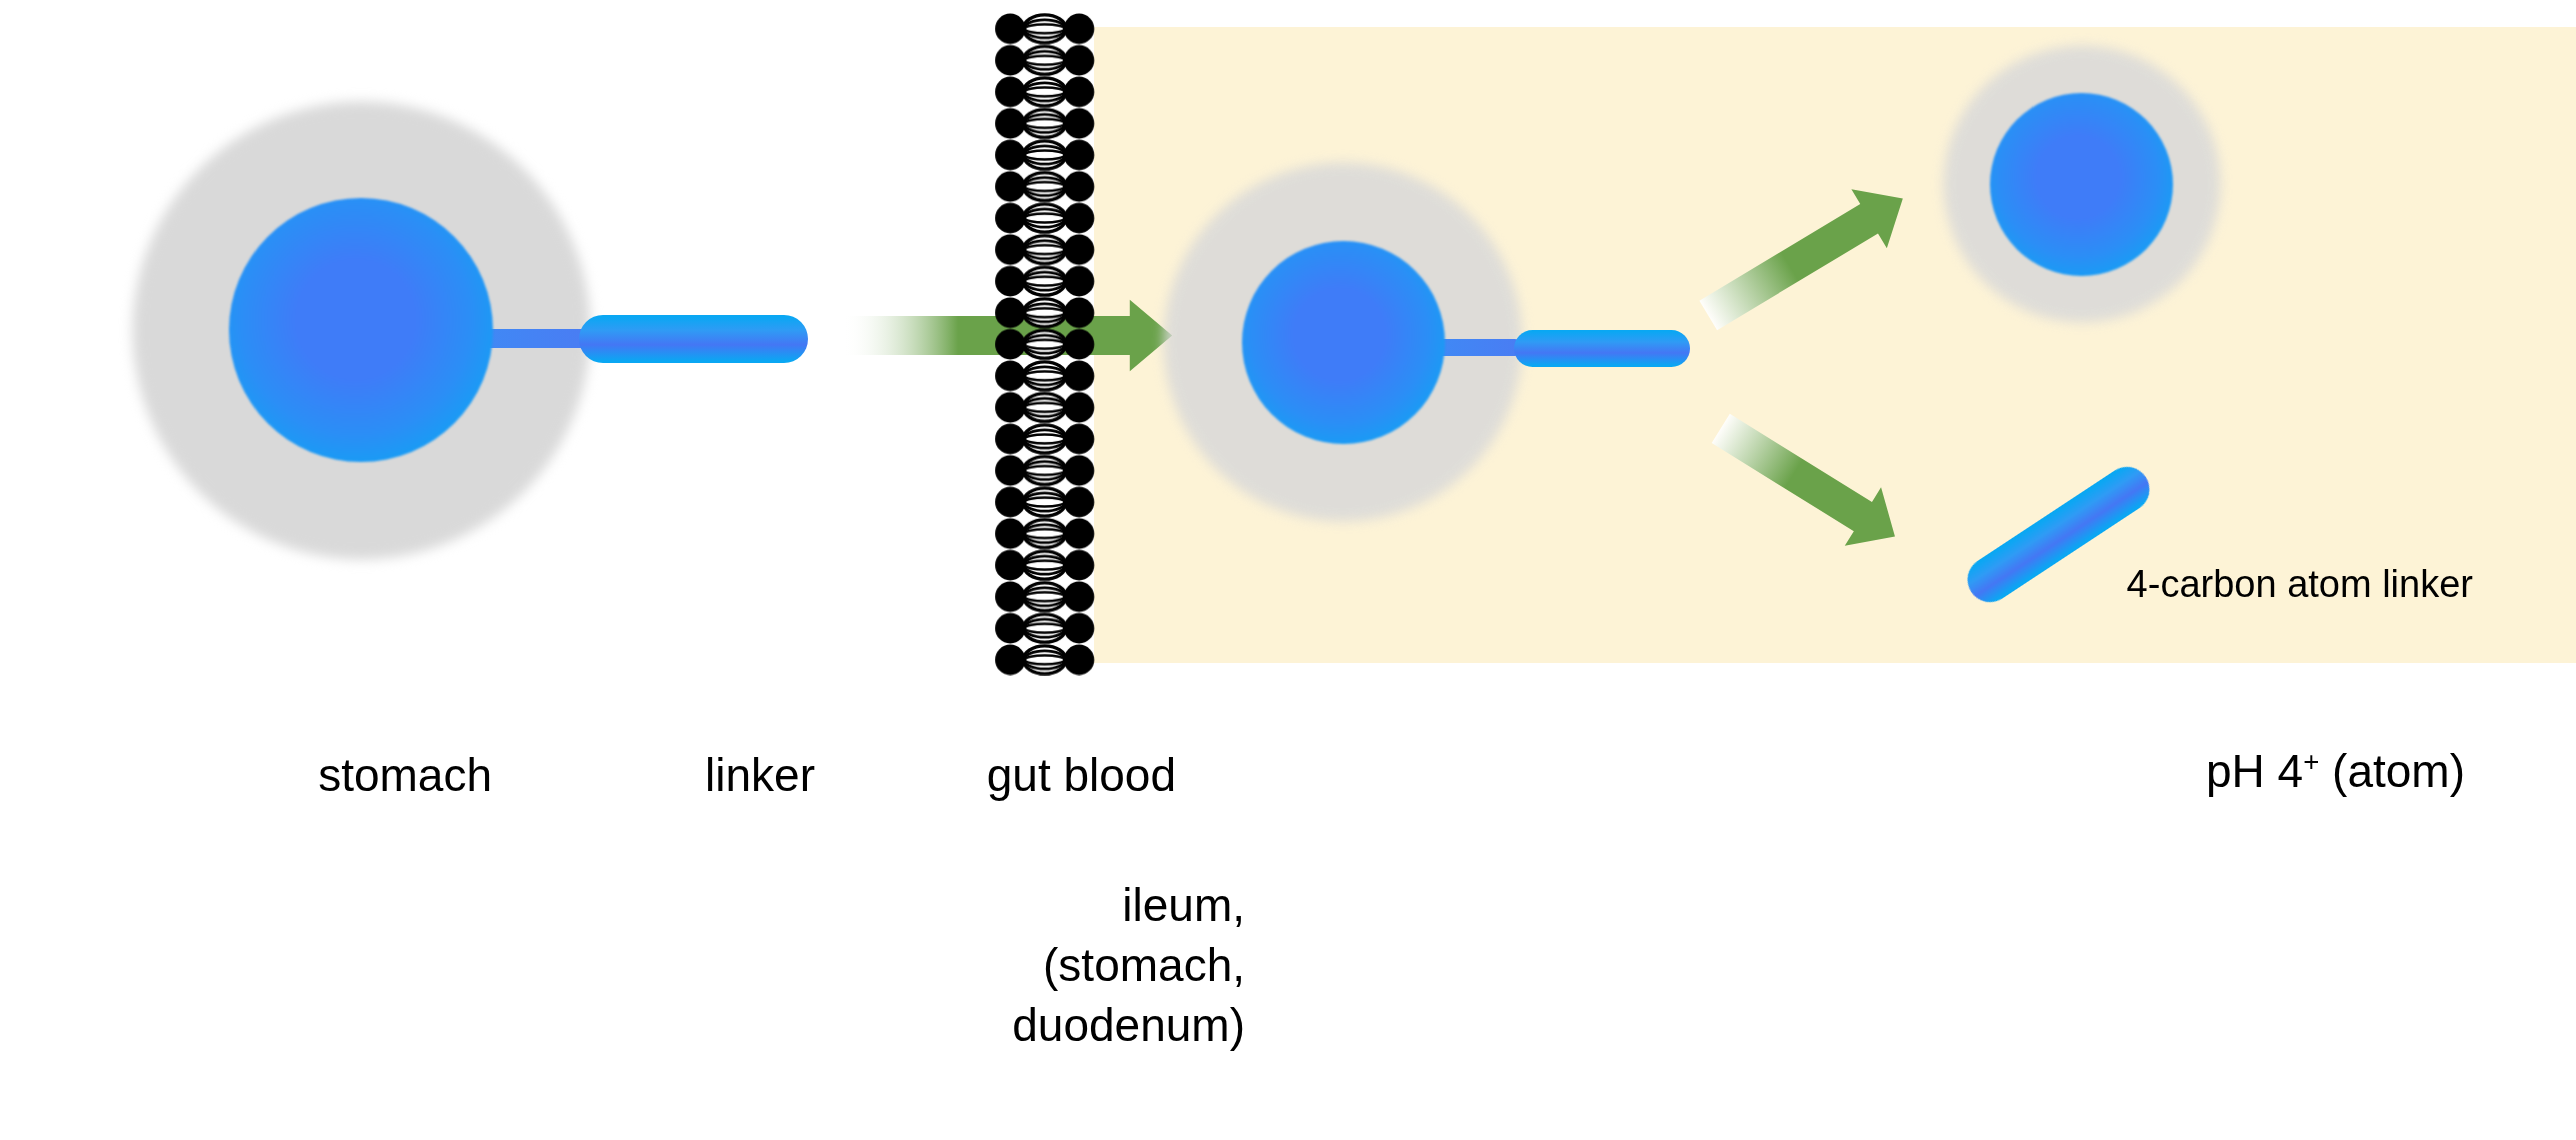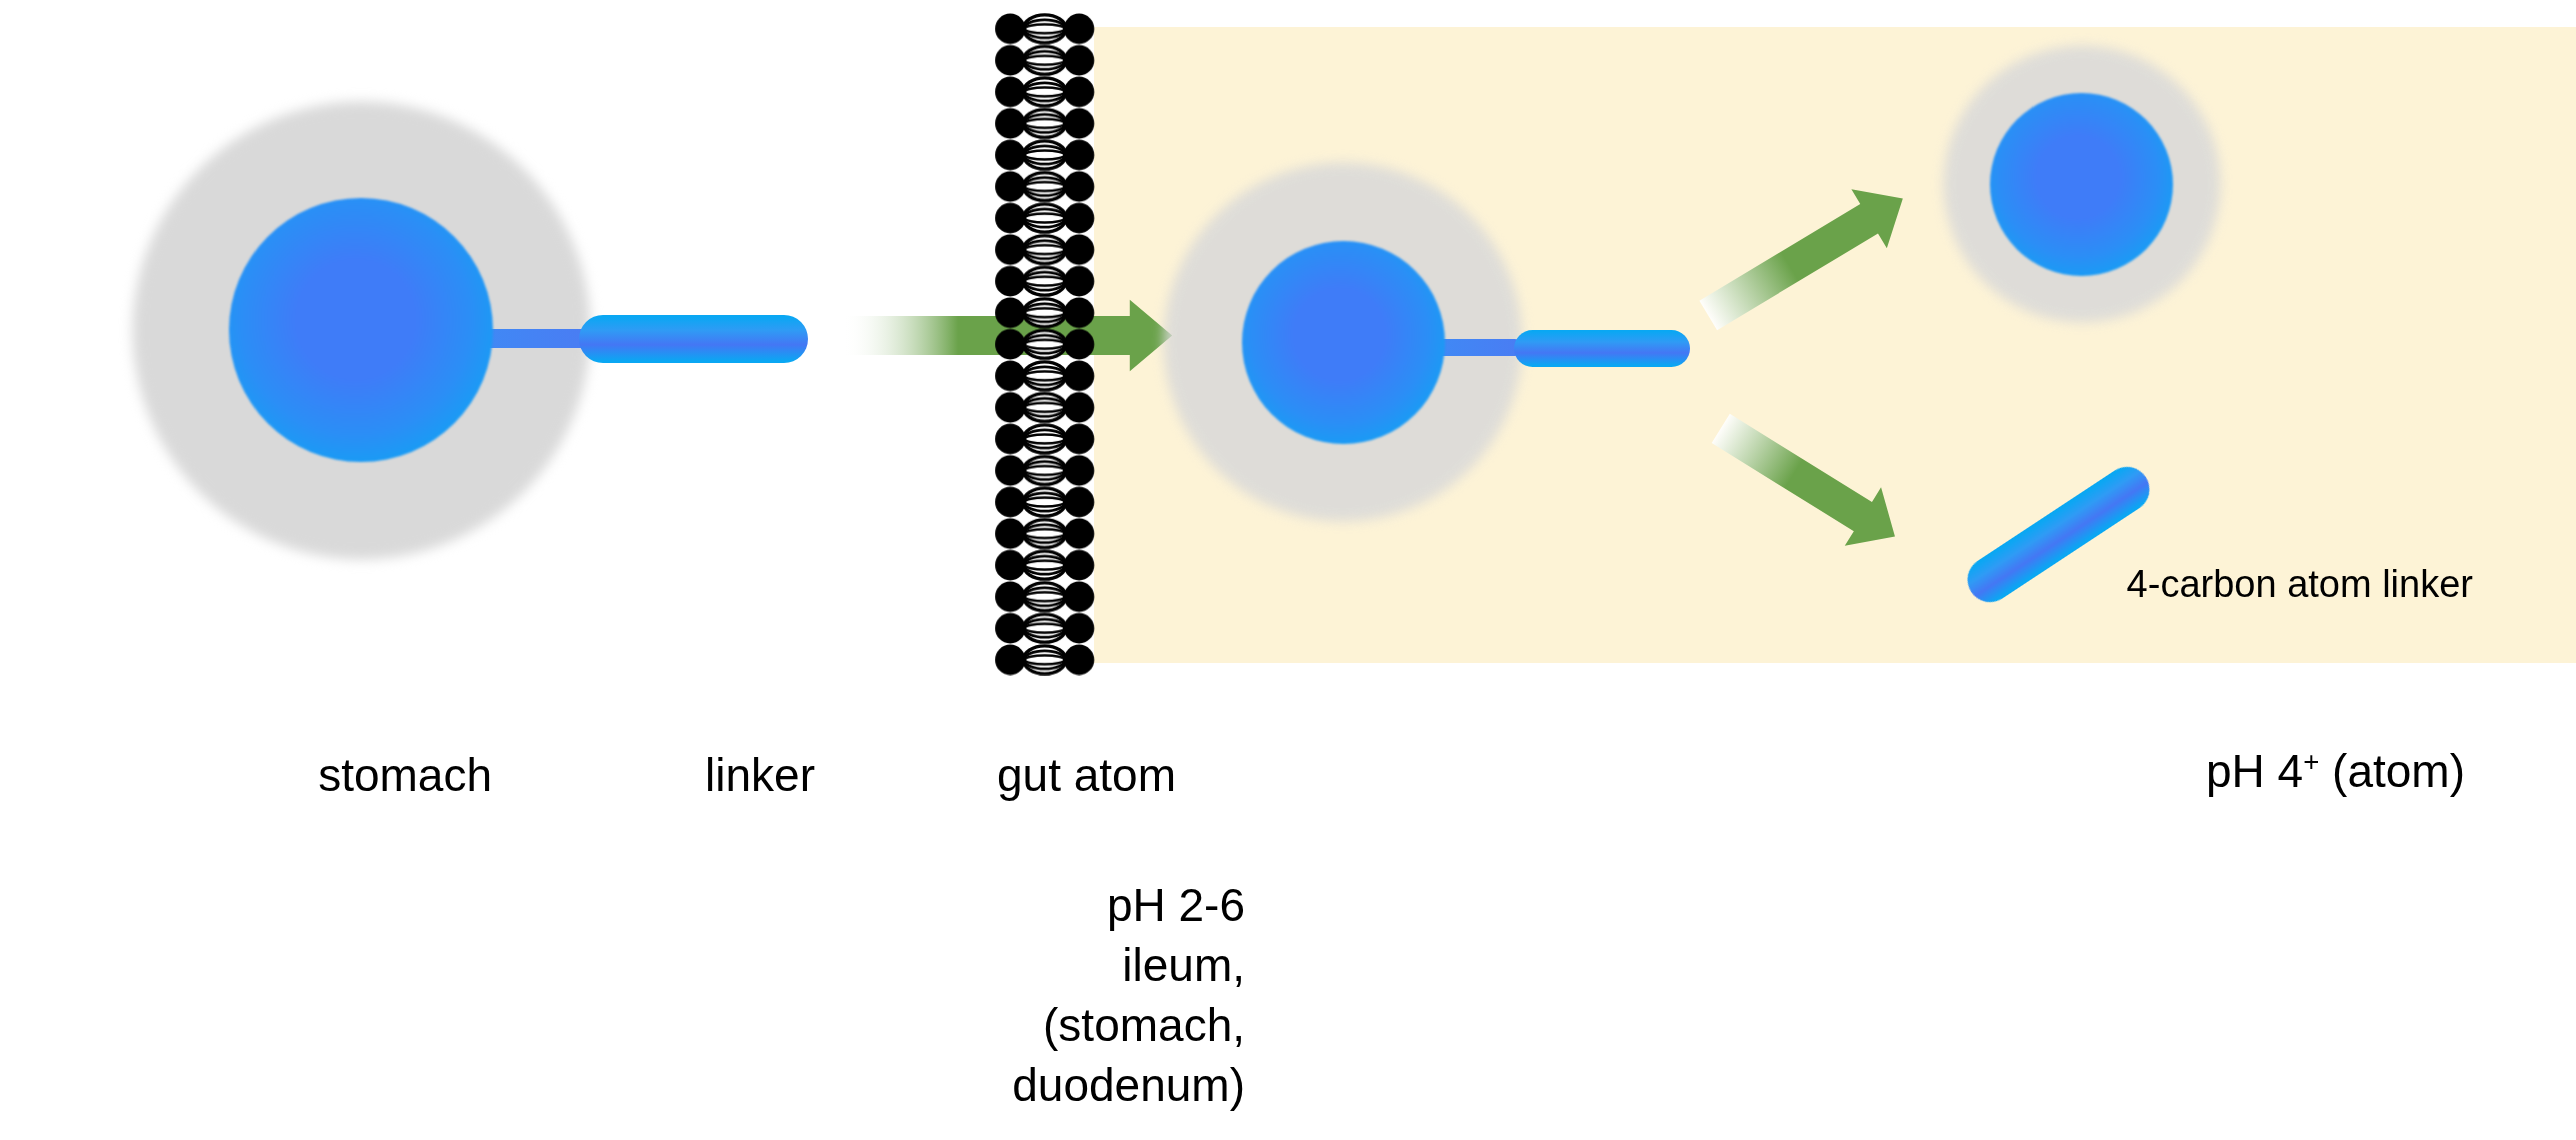--- a/index.html
+++ b/index.html
@@ -126,24 +126,23 @@
   </defs>
   <polygon points="0,21 204,21 204,0 250,42 204,84 204,63 0,63" fill="url(#agrad3)"></polygon>
 </svg>
 
 <div class="abs halo halo-grad halo3"></div>
 <div class="abs molecule mol3"></div>
 <div class="abs pill pill3"></div>
 
 <div class="lbl lbl-imatinib">stomach</div>
 <div class="lbl lbl-linker">linker</div>
-<div class="lbl lbl-gutwall">gut atom</div>
+<div class="lbl lbl-gutwall">gut blood</div>
 
 <div class="lbl lbl-gutph">
-  <div>pH 2-6</div>
   <div>ileum,</div>
   <div>(stomach,</div>
   <div>duodenum)</div>
 </div>
 
 <div class="lbl lbl-bloodph">
   <div><span>pH 4</span><sup class="ph">+</sup><span> (atom)</span></div>
 </div>
 
 <div class="lbl lbl-freelinker">4-carbon atom linker</div>

